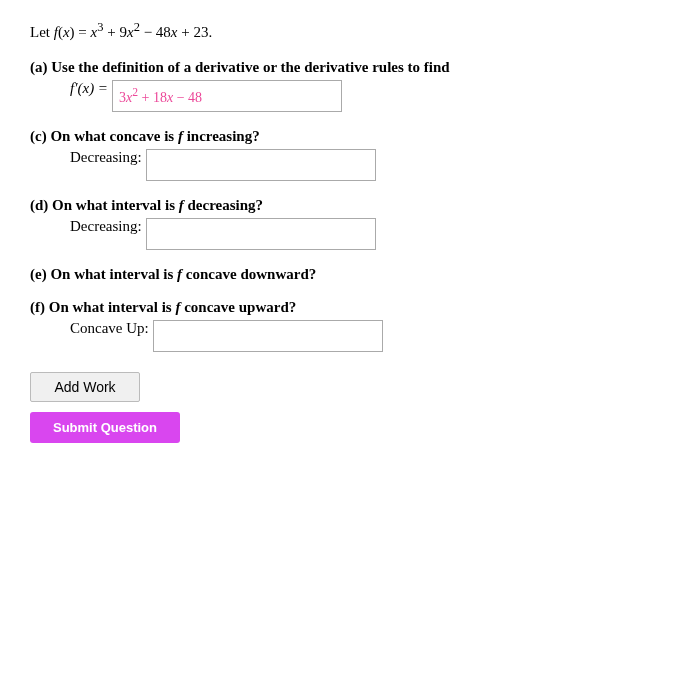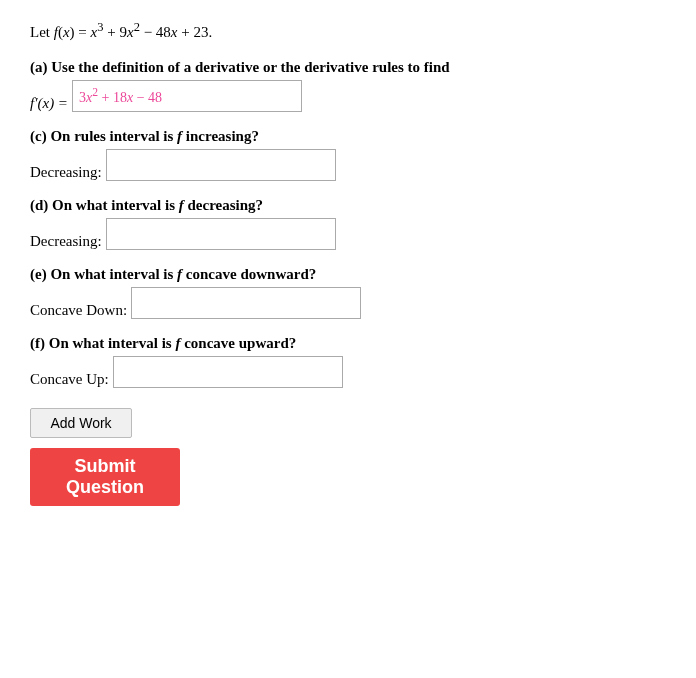--- a/index.html
+++ b/index.html
@@ -28,23 +28,24 @@
     }
 
     .part-label {
       font-weight: bold;
       margin-bottom: 4px;
       font-size: 15px;
     }
 
     .answer-row {
       display: flex;
-      align-items: flex-end;
+      align-items: flex-start;
       gap: 4px;
       margin-top: 2px;
+      margin-left: 40px;
     }
 
     .math-label {
       font-style: italic;
       white-space: nowrap;
       font-size: 15px;
     }
 
     .answer-box {
       border: 1px solid #aaaaaa;
@@ -85,31 +86,31 @@
       margin-top: 20px;
     }
 
     .btn-add-work {
       border: 1px solid #bbbbbb;
       background: #f0f0f0;
       padding: 6px 16px;
       font-size: 14px;
       font-family: Arial, sans-serif;
       cursor: pointer;
-      width: 102px;
+      width: 110px;
       text-align: center;
       border-radius: 2px;
     }
 
     .btn-submit {
       border: none;
-      background: #ef4444;
+      background: #d946ef;
       color: #ffffff;
       padding: 8px 20px;
-      font-size: 18px;
+      font-size: 13px;
       font-family: Arial, sans-serif;
       font-weight: bold;
       cursor: pointer;
       width: 150px;
       text-align: center;
       border-radius: 3px;
     }
   </style>
 </head>
 <body>
@@ -128,21 +129,21 @@
       <span>3<em>x</em><sup>2</sup> + 18<em>x</em> − 48</span>
     </div>
   </div>
 </div>
 
 <div class="part">
 </div>
 
 <div class="part">
   <div class="part-label">
-    <span>(c) On rules interval is </span><em>f</em><span> increasing?</span>
+    <span>(c) On what concave is </span><em>f</em><span> increasing?</span>
   </div>
   <div class="answer-row">
     <span class="inline-label">Decreasing:</span>
     <input class="answer-input" type="text" style="">
   </div>
 </div>
 
 <div class="part">
   <div class="part-label">
     <span>(d) On what interval is </span><em>f</em><span> decreasing?</span>
@@ -150,24 +151,20 @@
   <div class="answer-row">
     <span class="inline-label">Decreasing:</span>
     <input class="answer-input" type="text" style="">
   </div>
 </div>
 
 <div class="part">
   <div class="part-label">
     <span>(e) On what interval is </span><em>f</em><span> concave downward?</span>
   </div>
-  <div class="answer-row">
-    <span class="inline-label">Concave Down:</span>
-    <input class="answer-input" type="text" style="">
-  </div>
 </div>
 
 <div class="part">
   <div class="part-label">
     <span>(f) On what interval is </span><em>f</em><span> concave upward?</span>
   </div>
   <div class="answer-row">
     <span class="inline-label">Concave Up:</span>
     <input class="answer-input" type="text" style="">
   </div>

